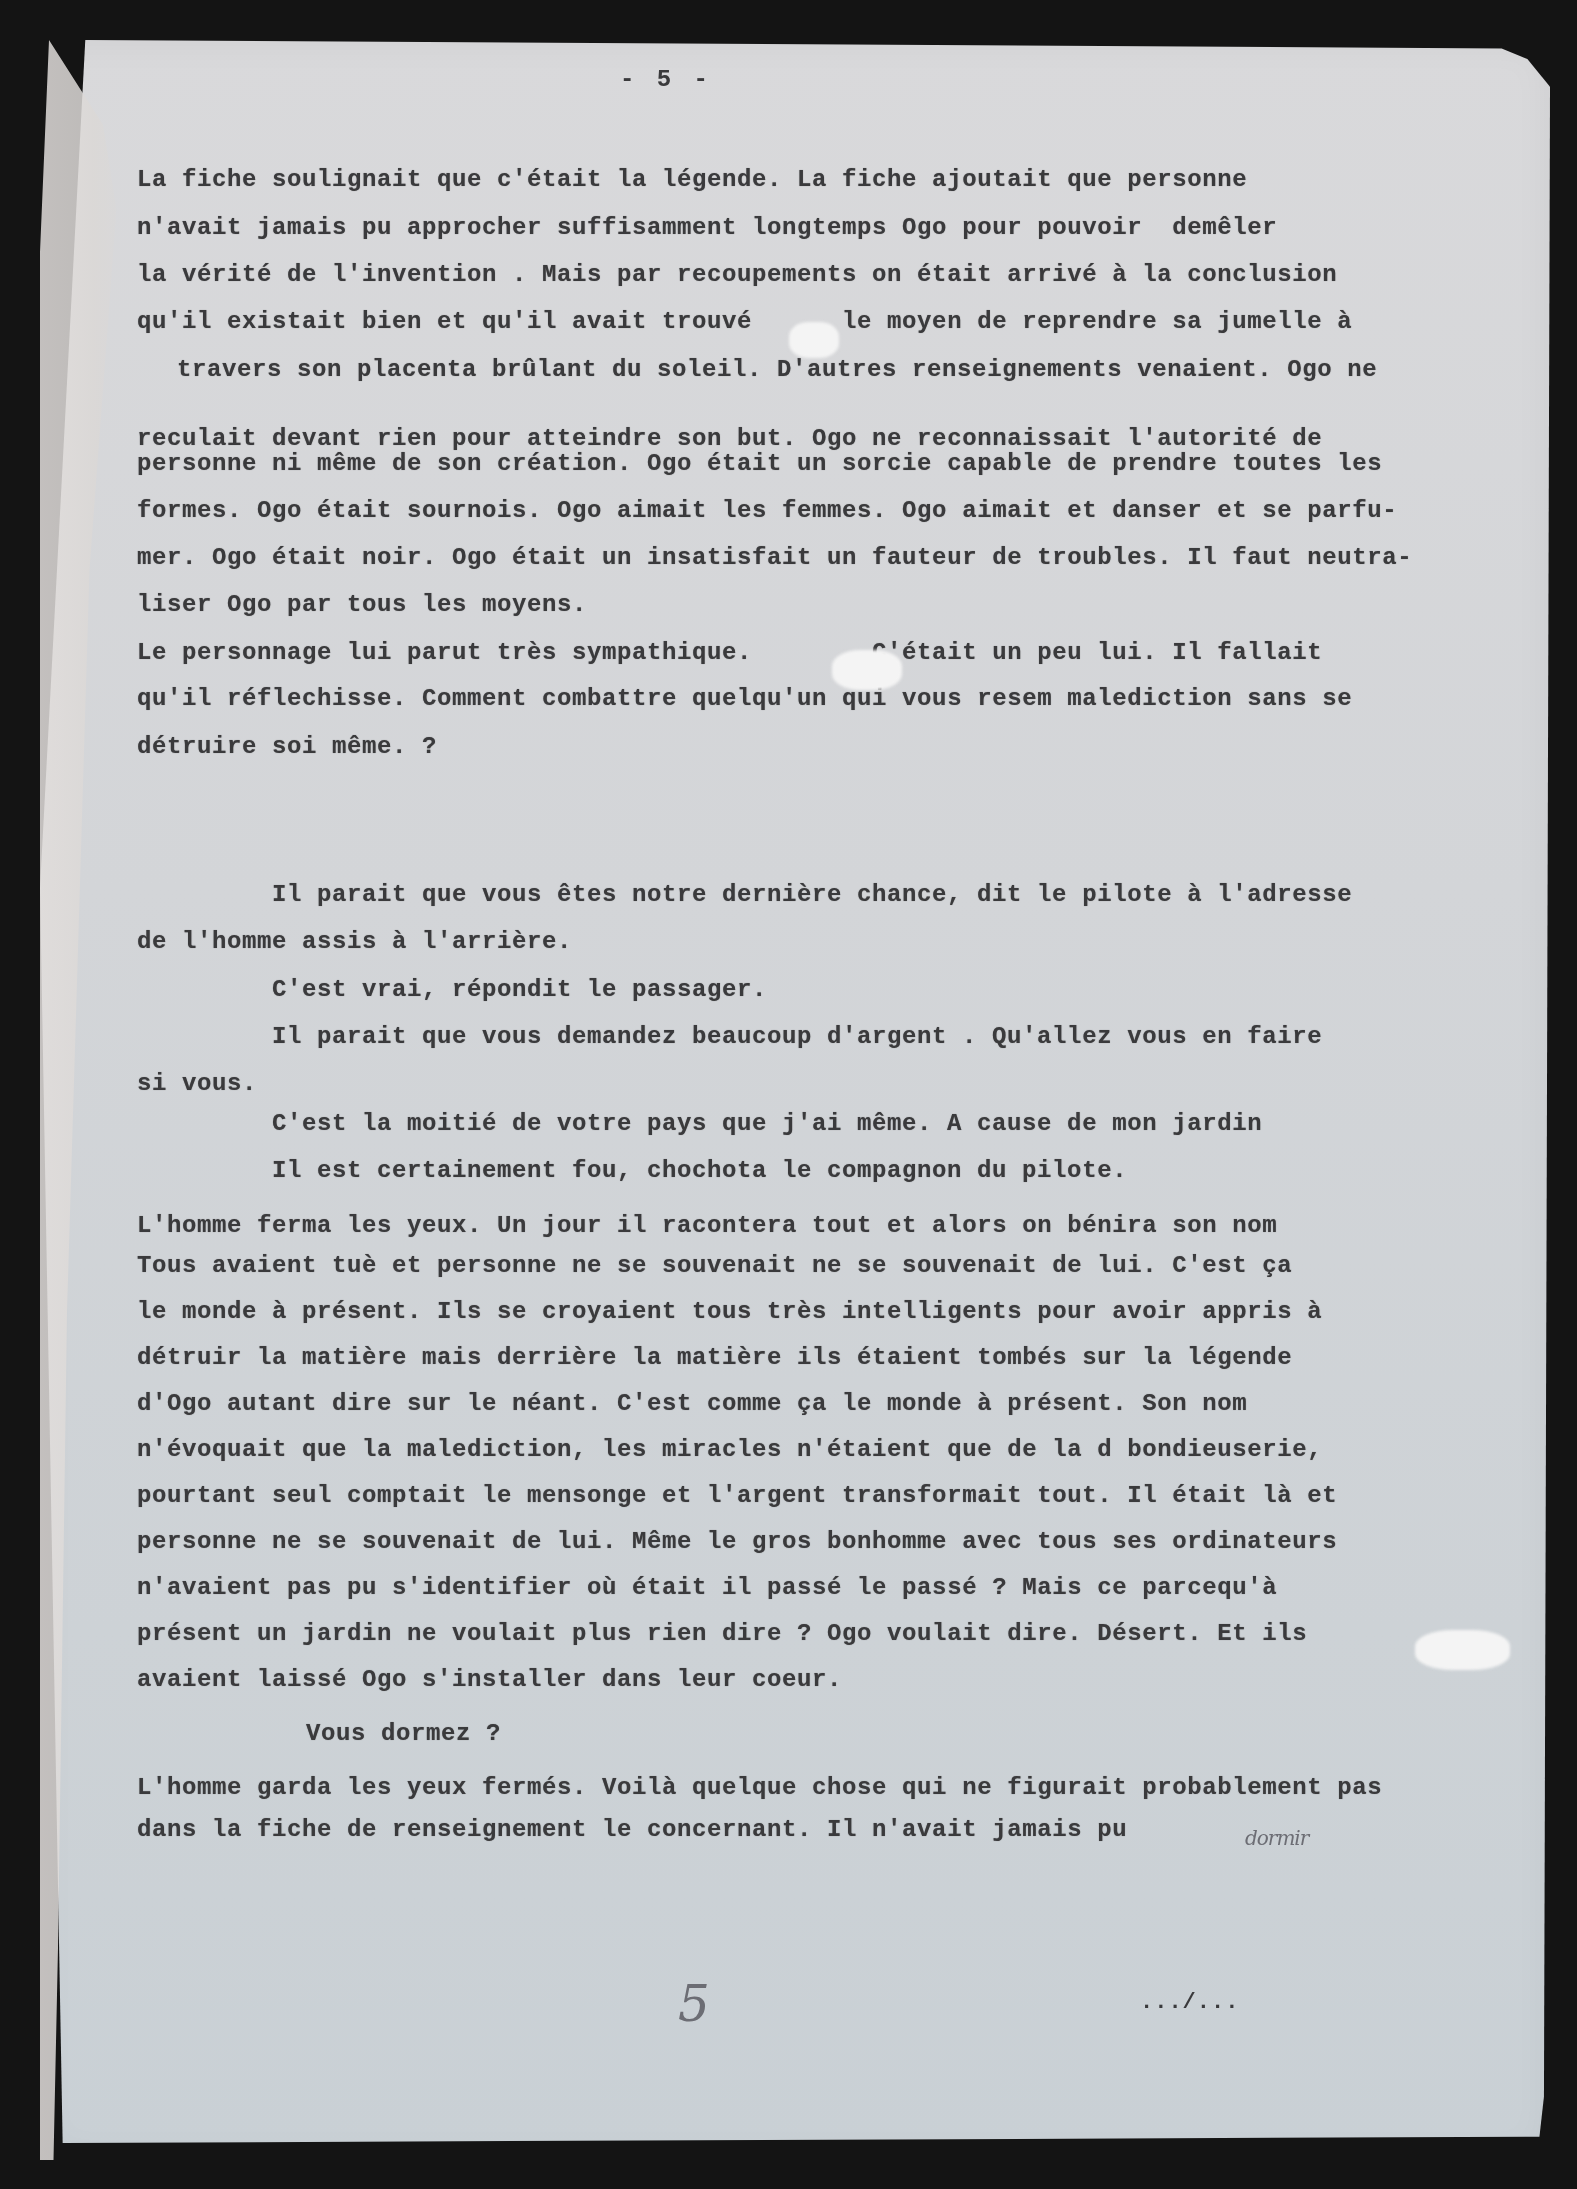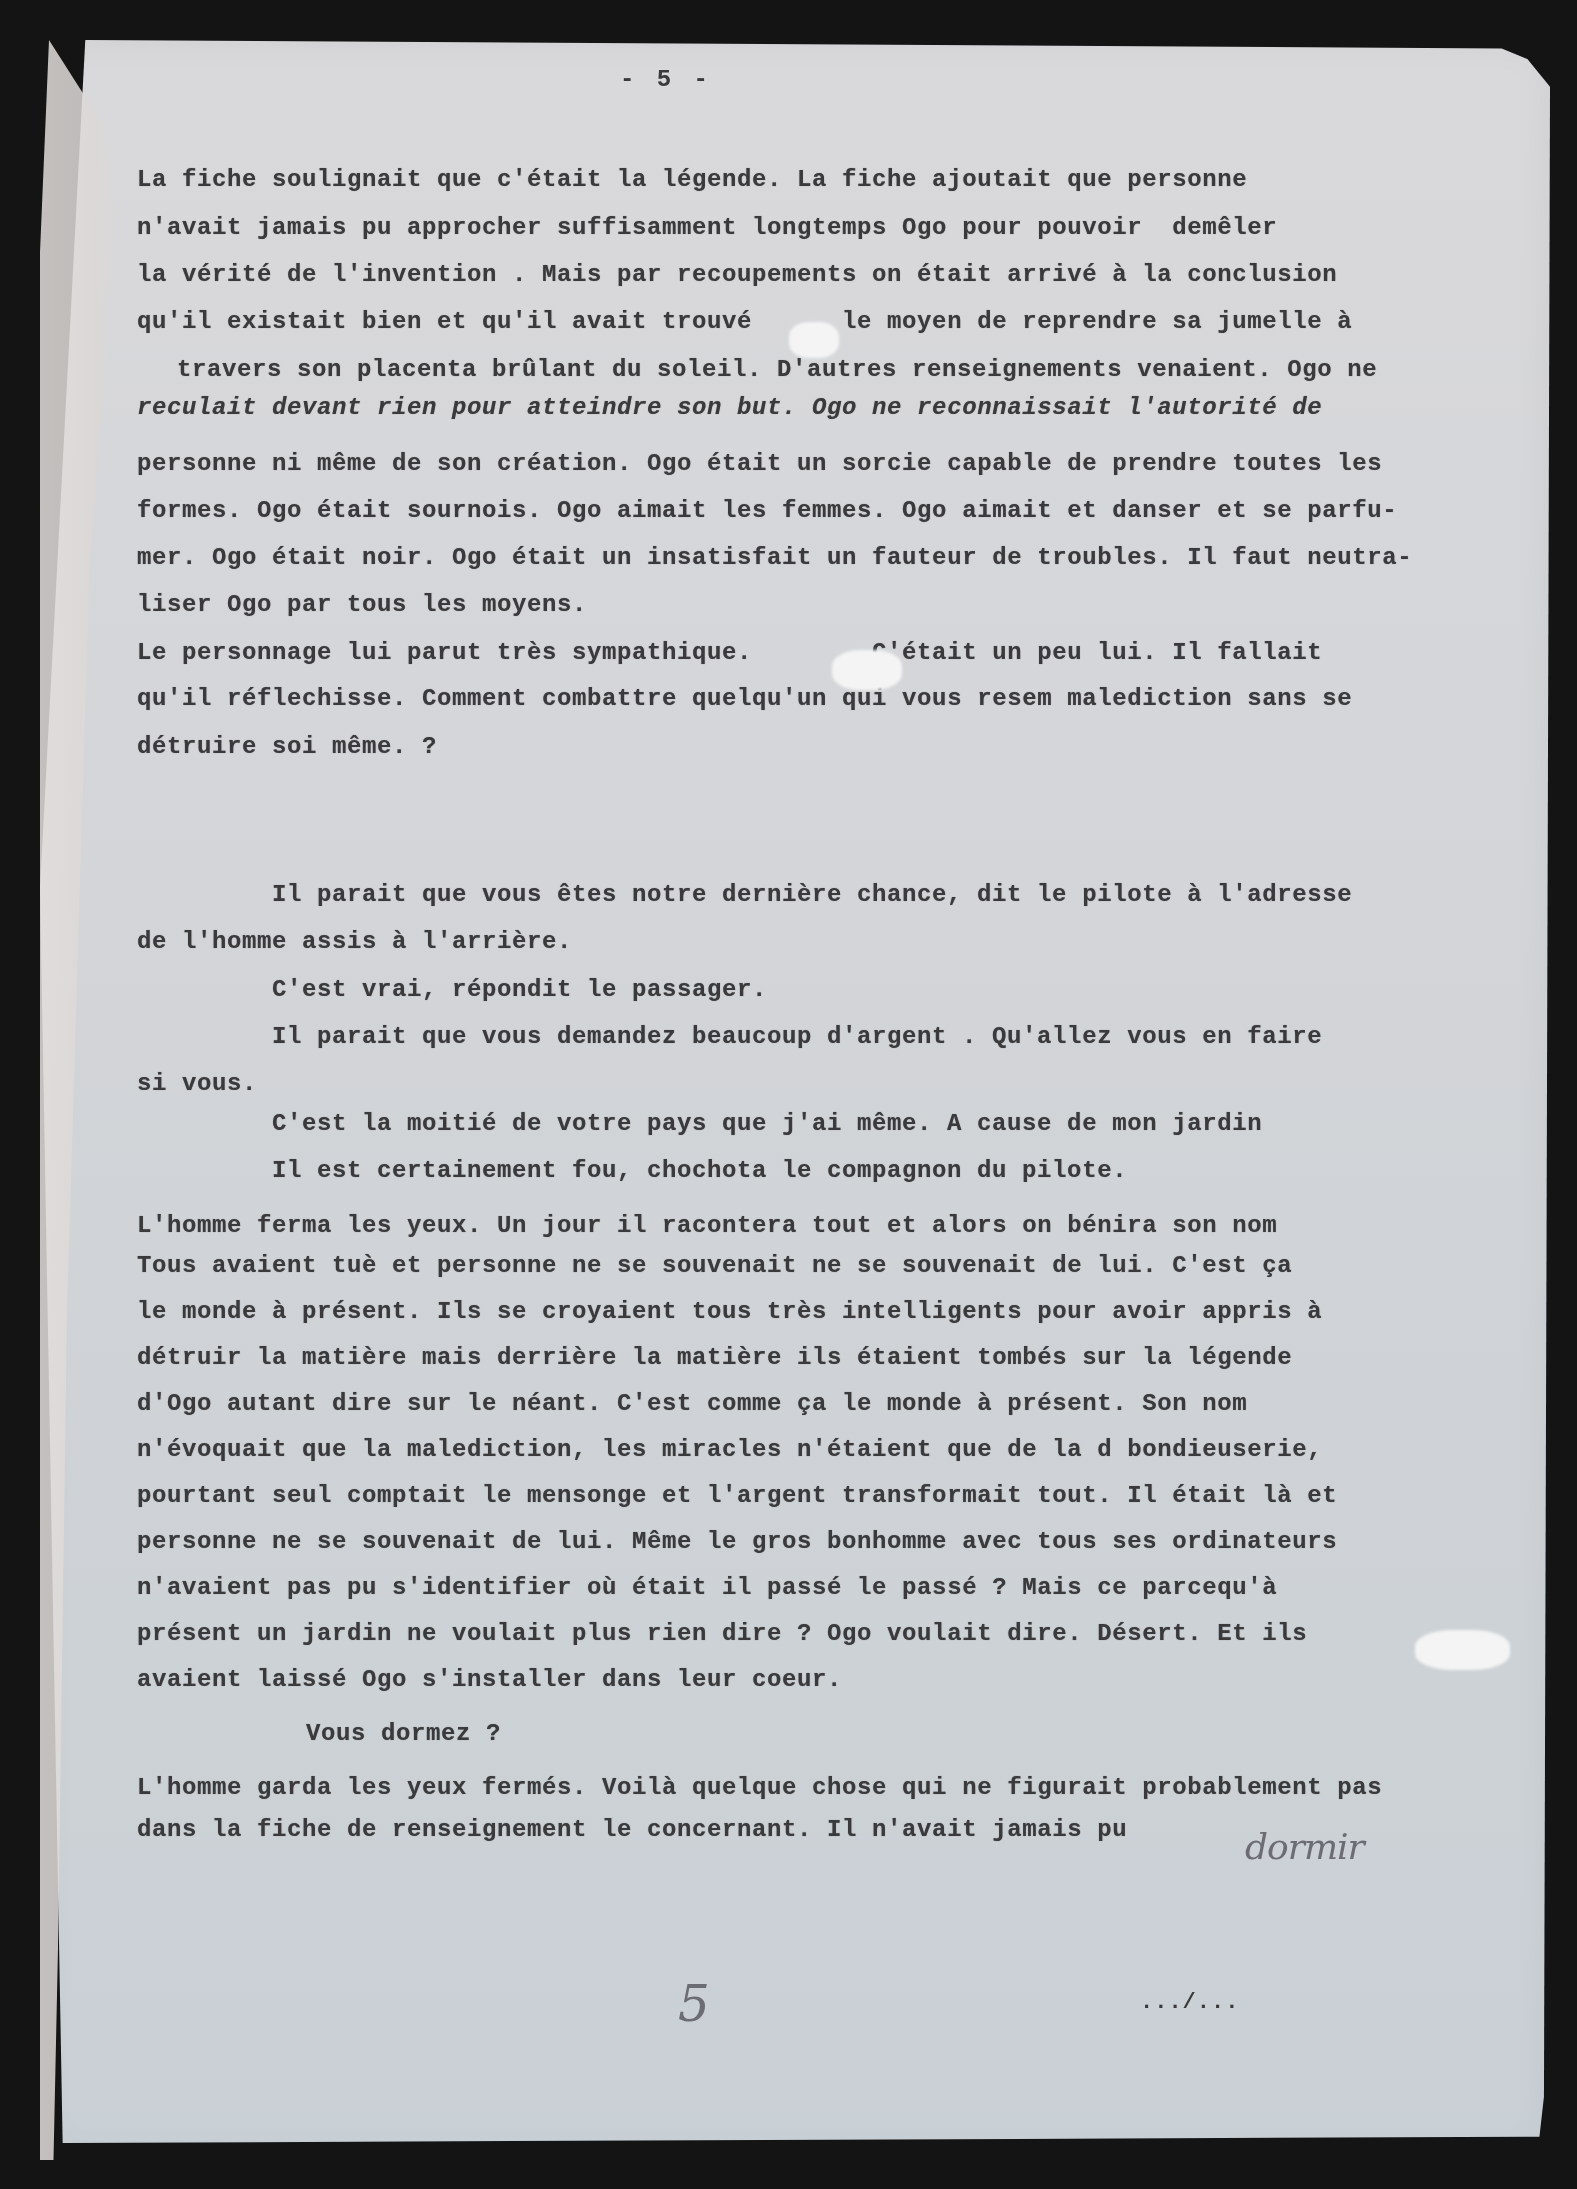--- a/index.html
+++ b/index.html
@@ -56,21 +56,21 @@
       position: absolute;
       background: #f4f4f4;
       border-radius: 40%;
       filter: blur(1.5px);
     }
     .handwriting {
       position: absolute;
       font-family: "DejaVu Serif", serif;
       font-style: italic;
       color: #6c6d74;
-      font-size: 36px;
+      font-size: 20px;
       letter-spacing: -1px;
     }
     .handnum {
       position: absolute;
       font-family: "DejaVu Serif", serif;
       font-style: italic;
       color: #6c6d74;
       font-size: 50px;
     }
     .footer-continue {
@@ -88,21 +88,21 @@
 <div class="fold"></div>
 
 <div class="page-number">- 5 -</div>
 
 <div id="lines">
     <div class="typed" style="left: 137px; top: 166px;">La fiche soulignait que c'était la légende. La fiche ajoutait que personne</div>
     <div class="typed" style="left: 137px; top: 214px;">n'avait jamais pu approcher suffisamment longtemps Ogo pour pouvoir  demêler</div>
     <div class="typed" style="left: 137px; top: 261px;">la vérité de l'invention . Mais par recoupements on était arrivé à la conclusion</div>
     <div class="typed" style="left: 137px; top: 308px;">qu'il existait bien et qu'il avait trouvé      le moyen de reprendre sa jumelle à</div>
     <div class="typed" style="left: 137px; top: 356px; margin-left: 40px;">travers son placenta brûlant du soleil. D'autres renseignements venaient. Ogo ne</div>
-    <div class="typed" style="left: 137px; top: 394px; font-style: italic;">reculait devant rien pour atteindre son but. Ogo ne reconnaissait l'autorité de</div>
+    <div class="typed" style="left: 137px; top: 425px;">reculait devant rien pour atteindre son but. Ogo ne reconnaissait l'autorité de</div>
     <div class="typed" style="left: 137px; top: 450px;">personne ni même de son création. Ogo était un sorcie capable de prendre toutes les</div>
     <div class="typed" style="left: 137px; top: 497px;">formes. Ogo était sournois. Ogo aimait les femmes. Ogo aimait et danser et se parfu-</div>
     <div class="typed" style="left: 137px; top: 544px;">mer. Ogo était noir. Ogo était un insatisfait un fauteur de troubles. Il faut neutra-</div>
     <div class="typed" style="left: 137px; top: 591px;">liser Ogo par tous les moyens.</div>
     <div class="typed" style="left: 137px; top: 639px;">Le personnage lui parut très sympathique.        C'était un peu lui. Il fallait</div>
     <div class="typed" style="left: 137px; top: 685px;">qu'il réflechisse. Comment combattre quelqu'un qui vous resem malediction sans se</div>
     <div class="typed" style="left: 137px; top: 733px;">détruire soi même. ?</div>
     <div class="typed" style="left: 272px; top: 881px;">Il parait que vous êtes notre dernière chance, dit le pilote à l'adresse</div>
     <div class="typed" style="left: 137px; top: 928px;">de l'homme assis à l'arrière.</div>
     <div class="typed" style="left: 272px; top: 976px;">C'est vrai, répondit le passager.</div>

